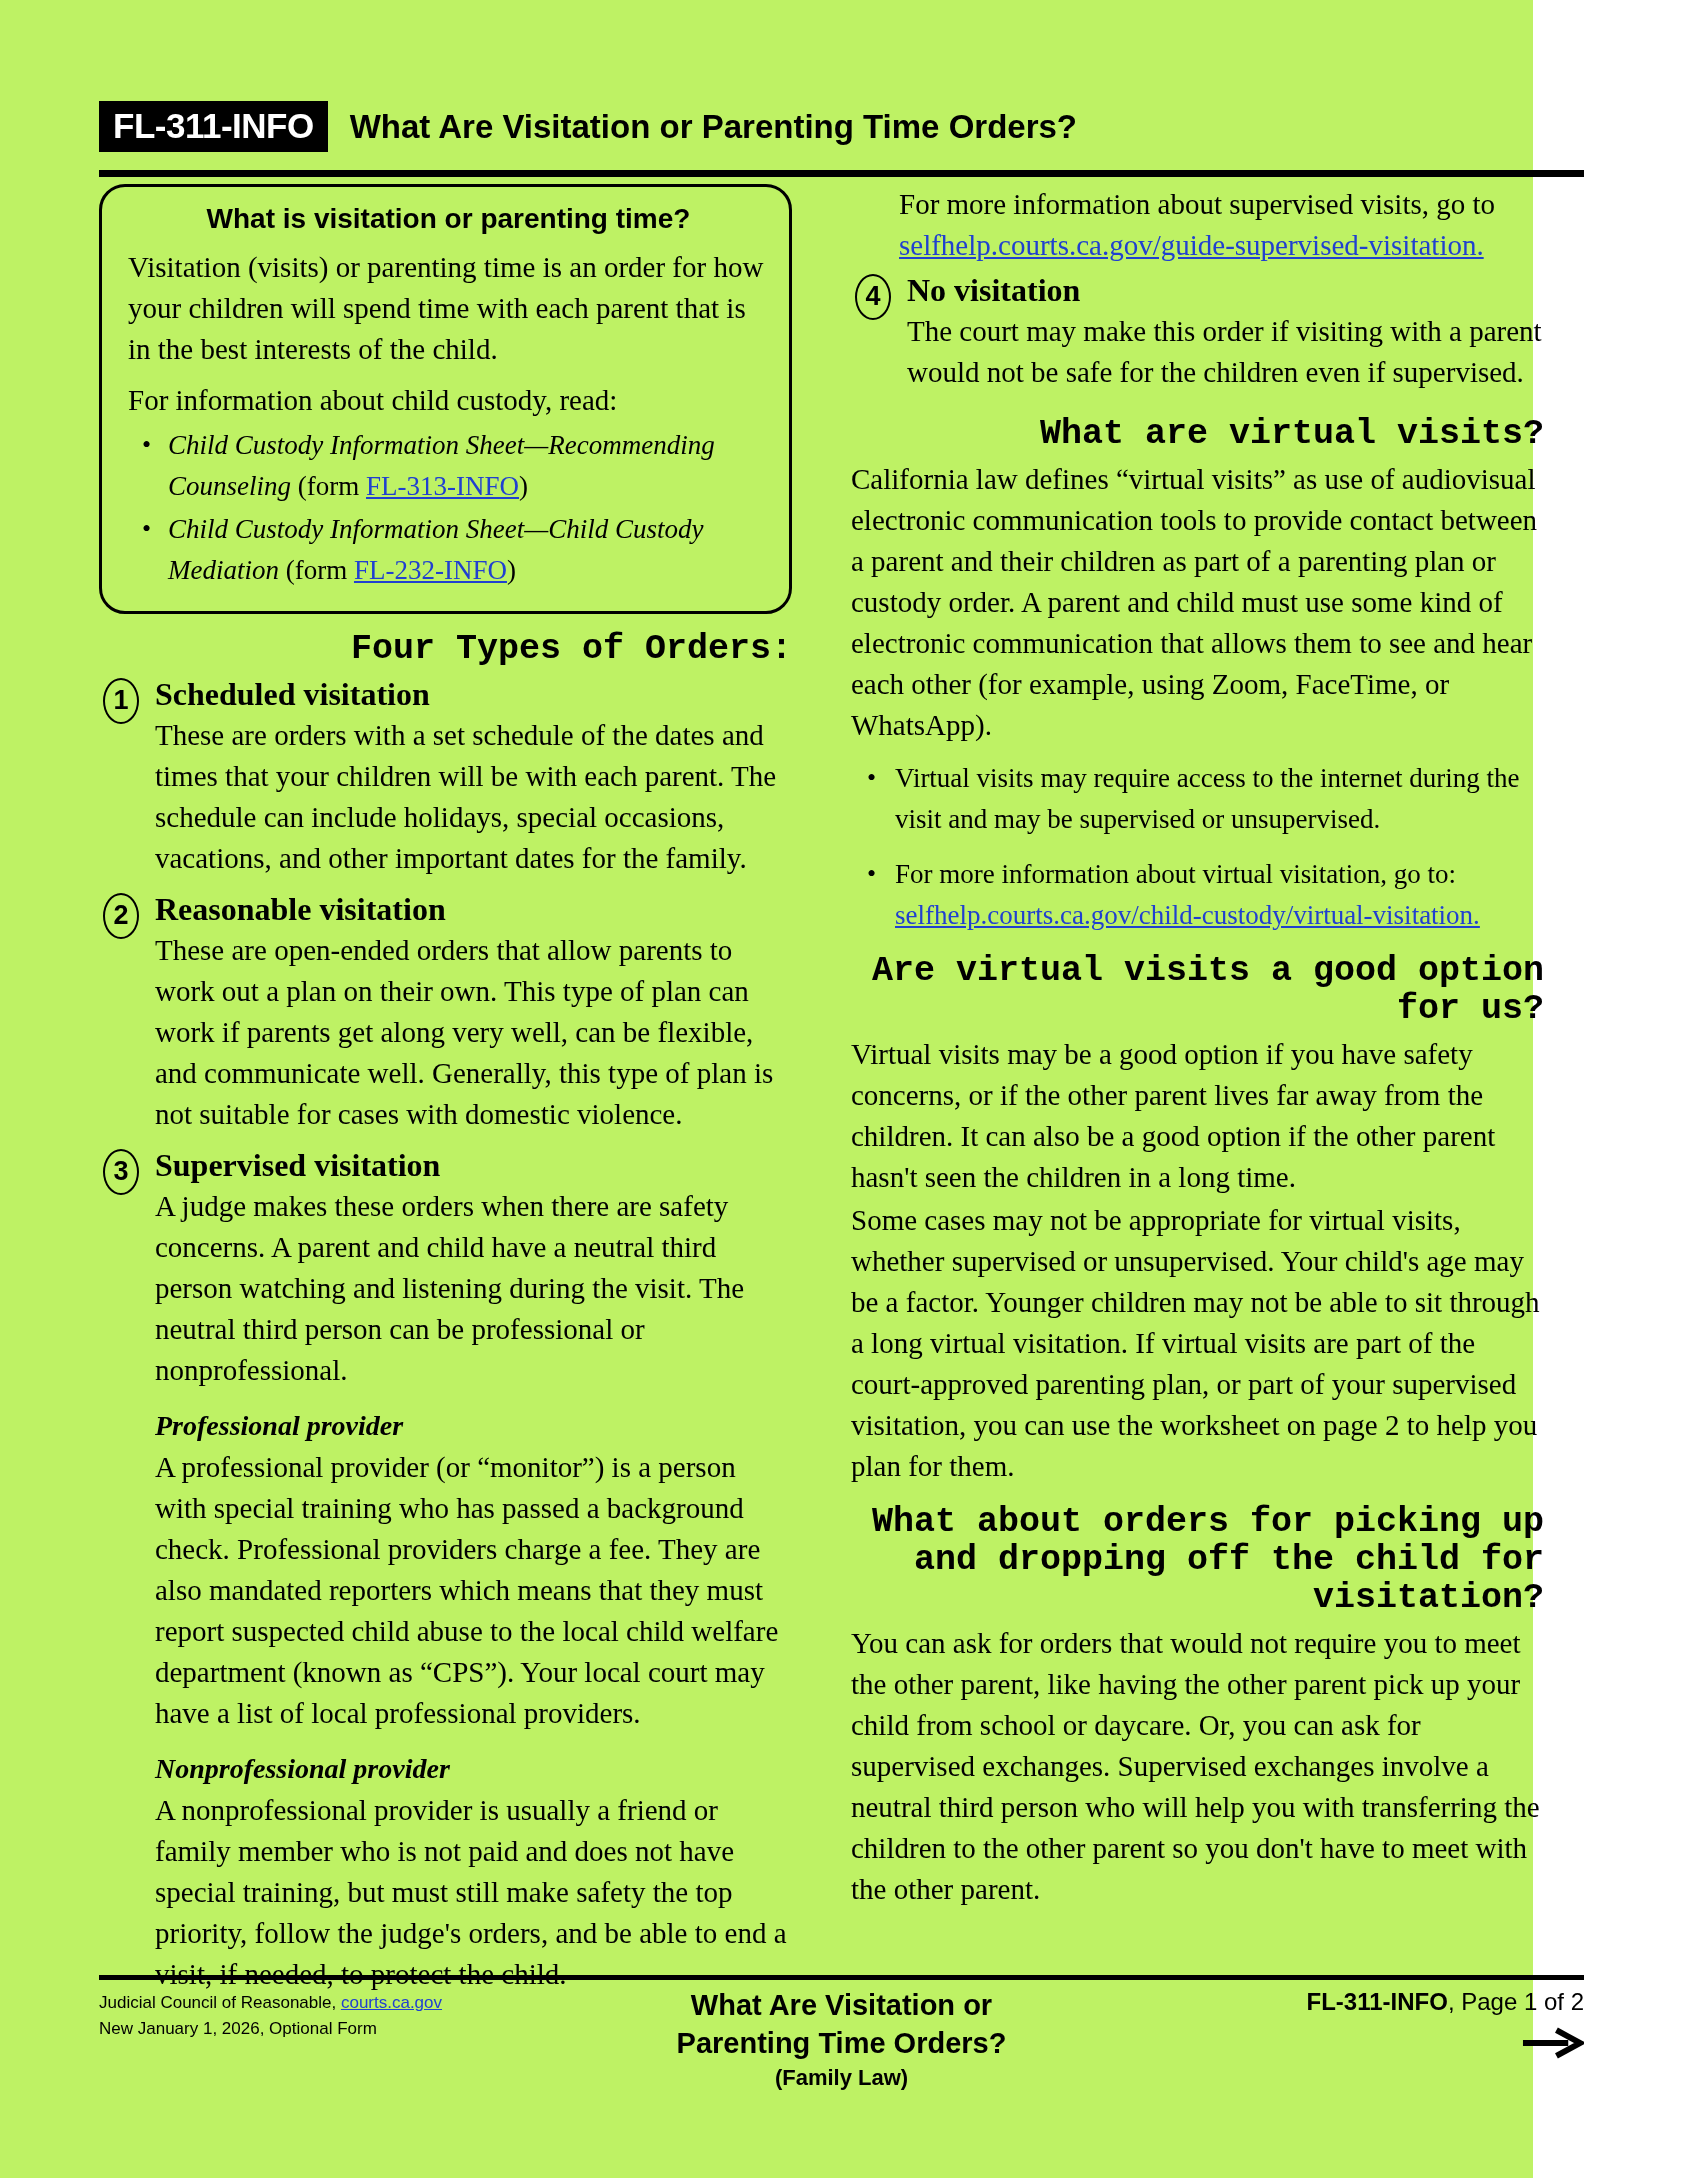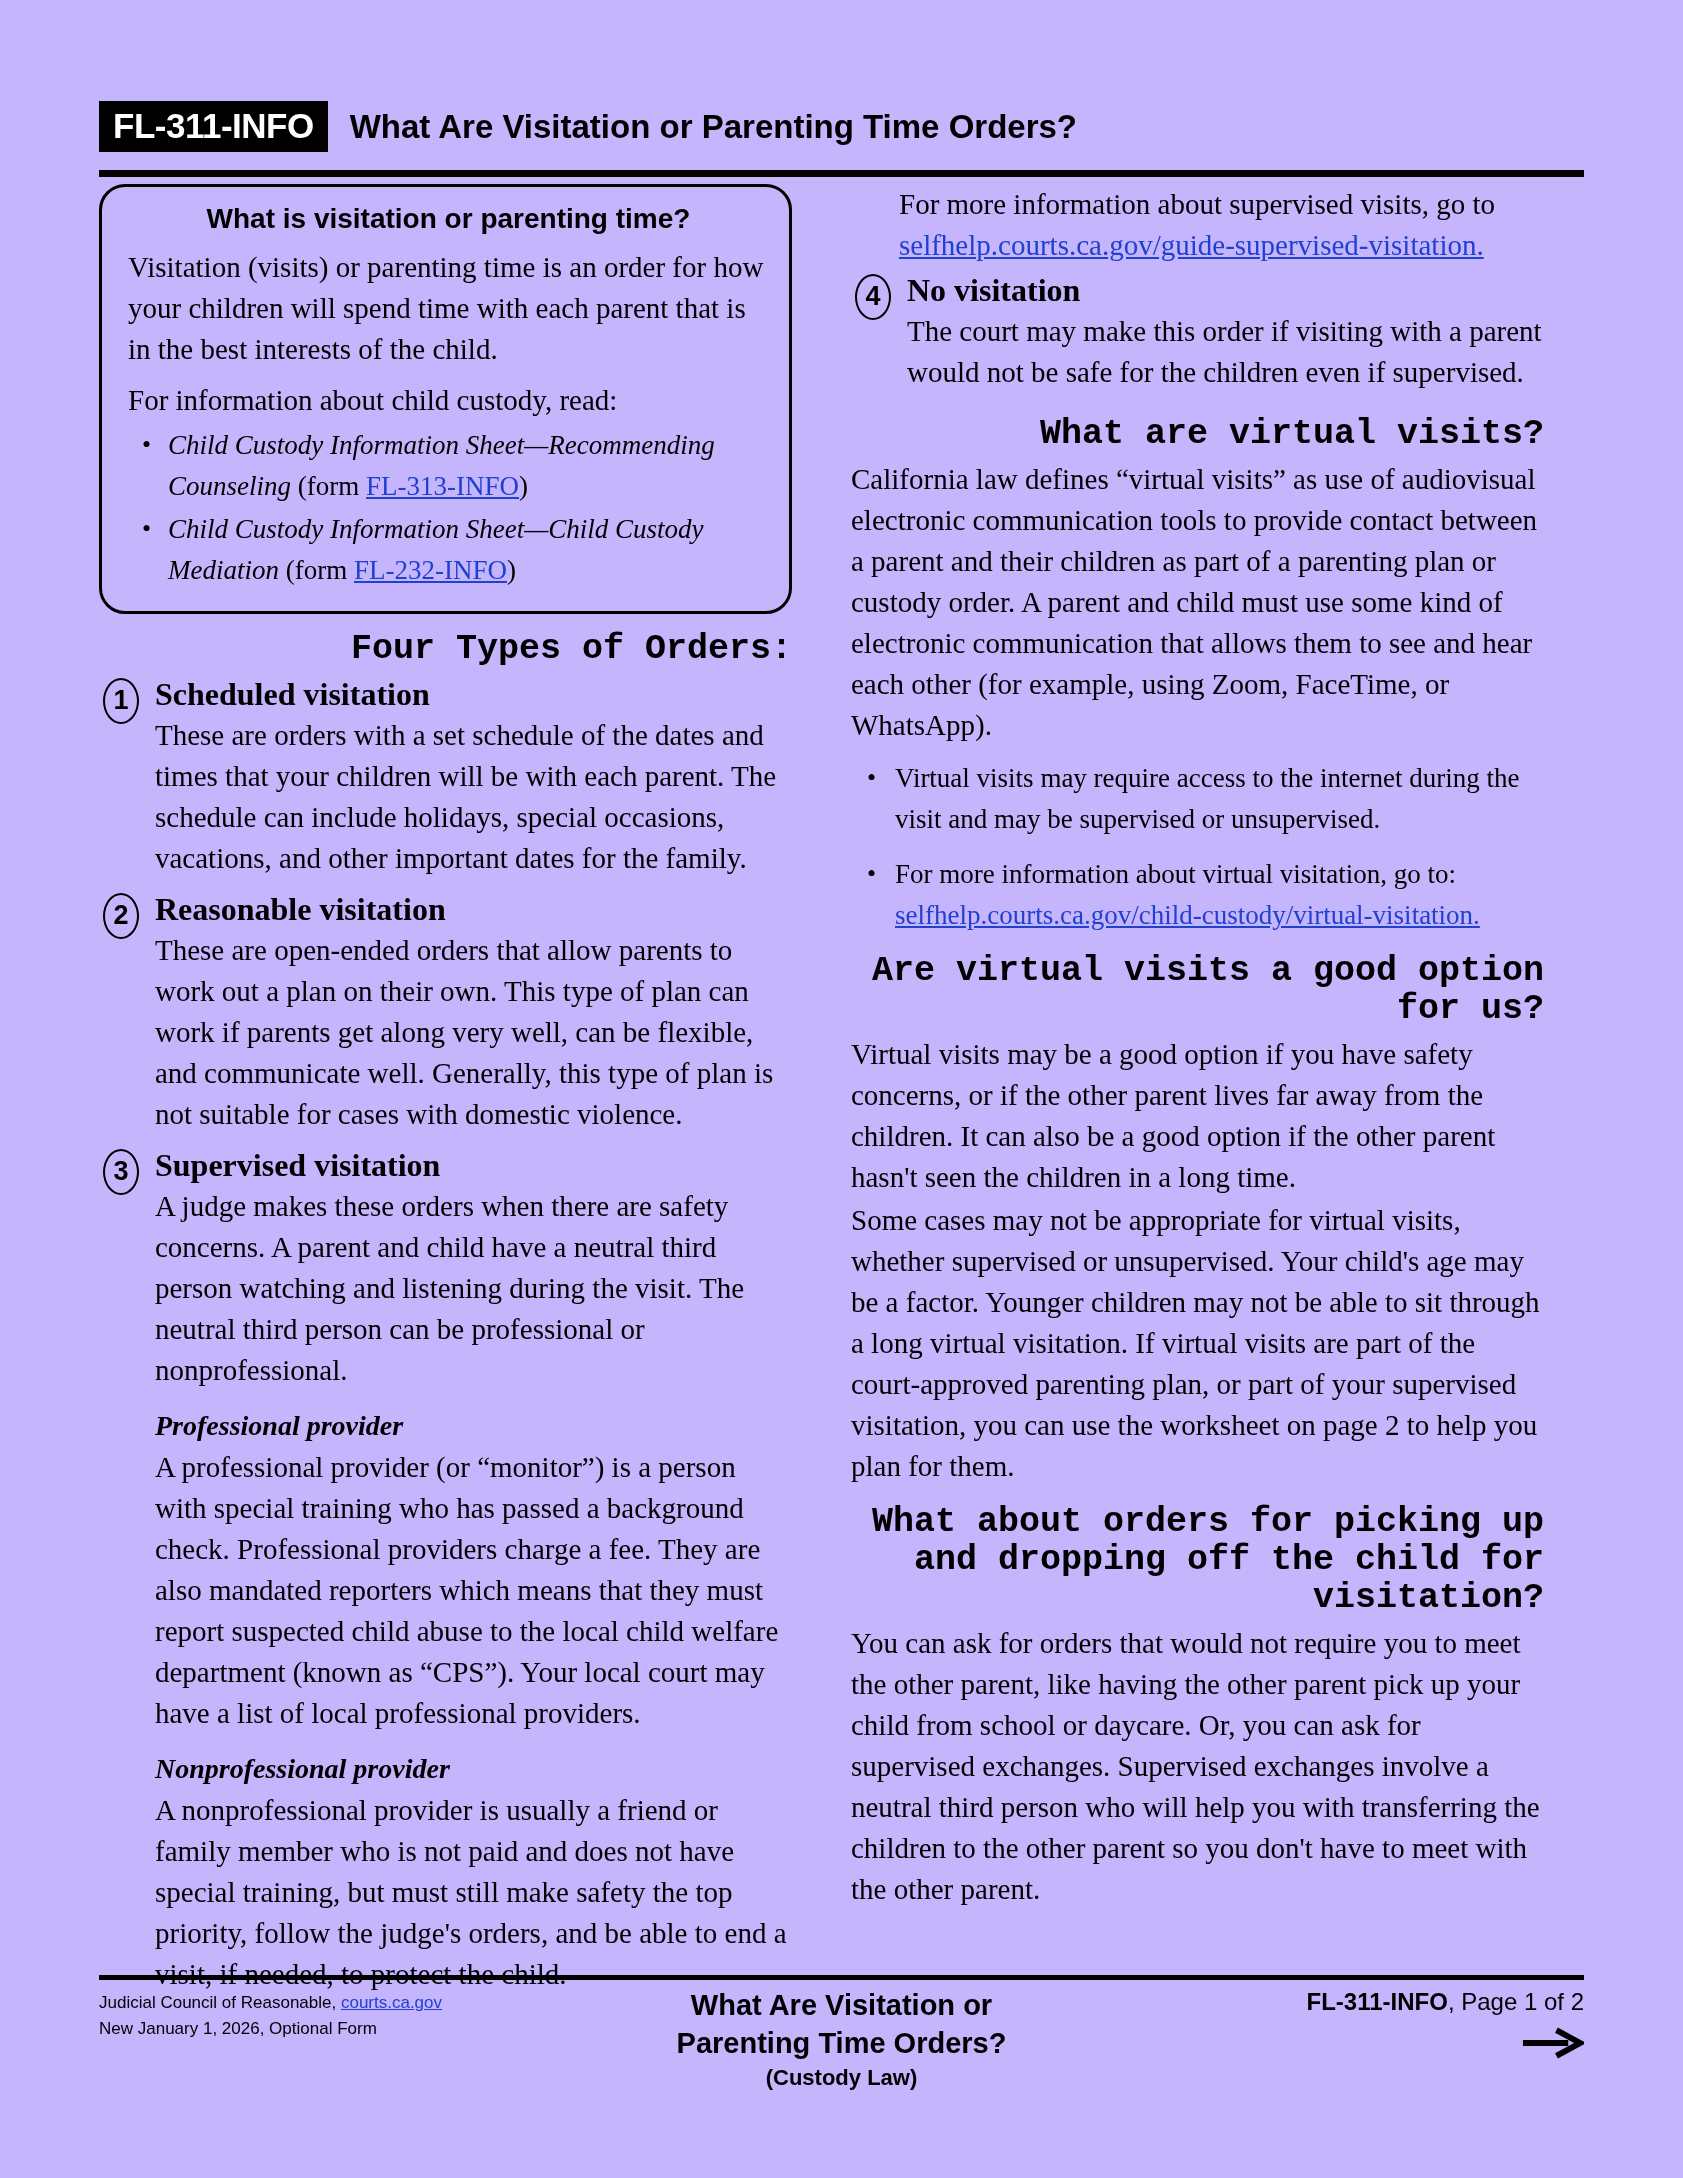--- a/index.html
+++ b/index.html
@@ -2,23 +2,23 @@
 <html><head>
 <meta charset="utf-8">
 <style>
   html, body {
     margin: 0;
     padding: 0;
     background: #ffffff;
   }
   .page {
     position: relative;
-    width: 1683px;
+    width: 1533px;
     height: 2178px;
-    background: #c4b5fd;
+    background: #bef264;
     font-family: "Liberation Serif", serif;
     color: #000000;
     box-sizing: border-box;
     padding: 4px;
   }
 
   
   .header {
     position: absolute;
     left: 99px;
@@ -330,21 +330,21 @@
   <div class="footer">
 
     <div class="footer-left">
       <div><span>Judicial Council of Reasonable, </span><span class="lnk">courts.ca.gov</span></div>
       <div>New January 1, 2026, Optional Form</div>
     </div>
 
     <div class="footer-center">
       <div class="l1">What Are Visitation or</div>
       <div class="l2">Parenting Time Orders?</div>
-      <div class="l3">(Custody Law)</div>
+      <div class="l3">(Family Law)</div>
     </div>
 
     <div class="footer-right">
       <div><span class="fr-label">FL-311-INFO</span><span>, Page 1 of 2</span></div>
       <div class="arrow-wrap">
         <svg width="63" height="34" viewBox="0 0 64 34">
           <path d="M2 17 L48 17" stroke="#000" stroke-width="6" fill="none"></path>
           <path d="M36 4 L60 17 L36 30" stroke="#000" stroke-width="6" fill="none" stroke-linejoin="miter"></path>
         </svg>
       </div>

